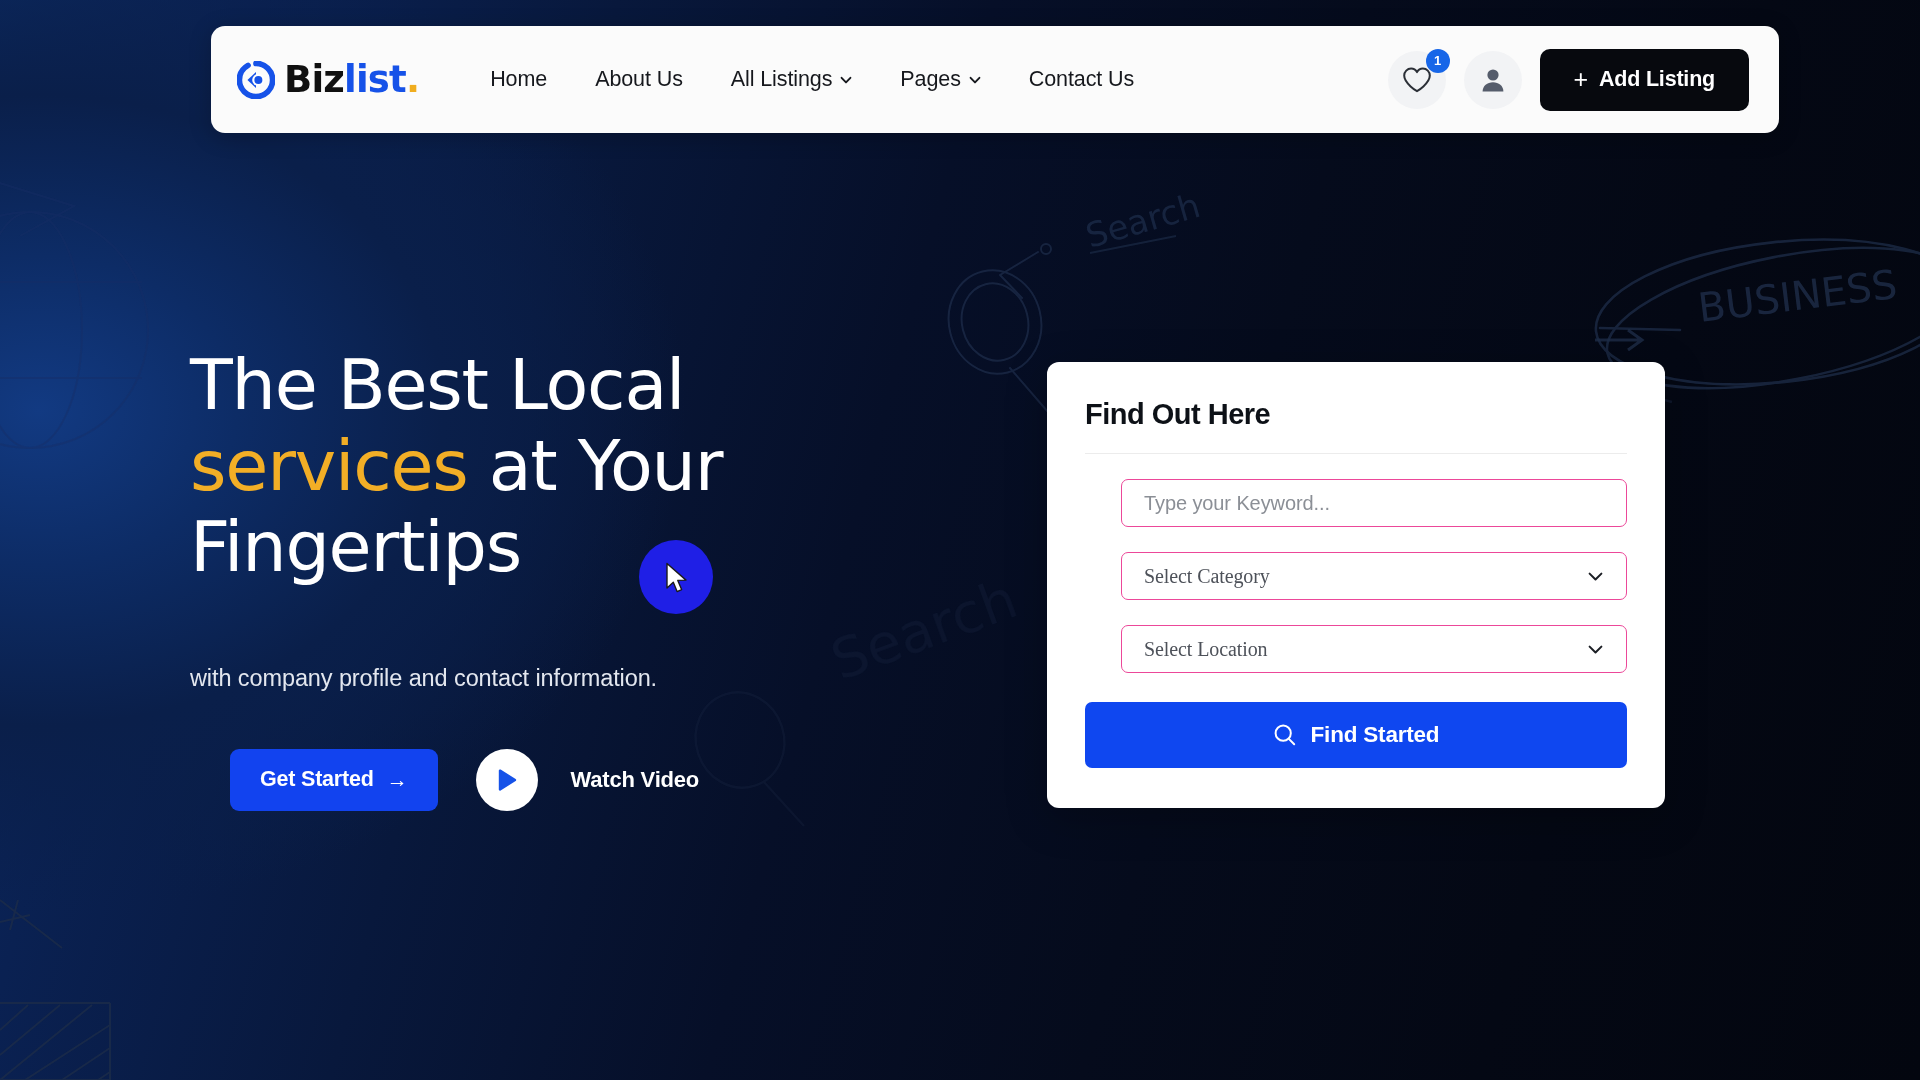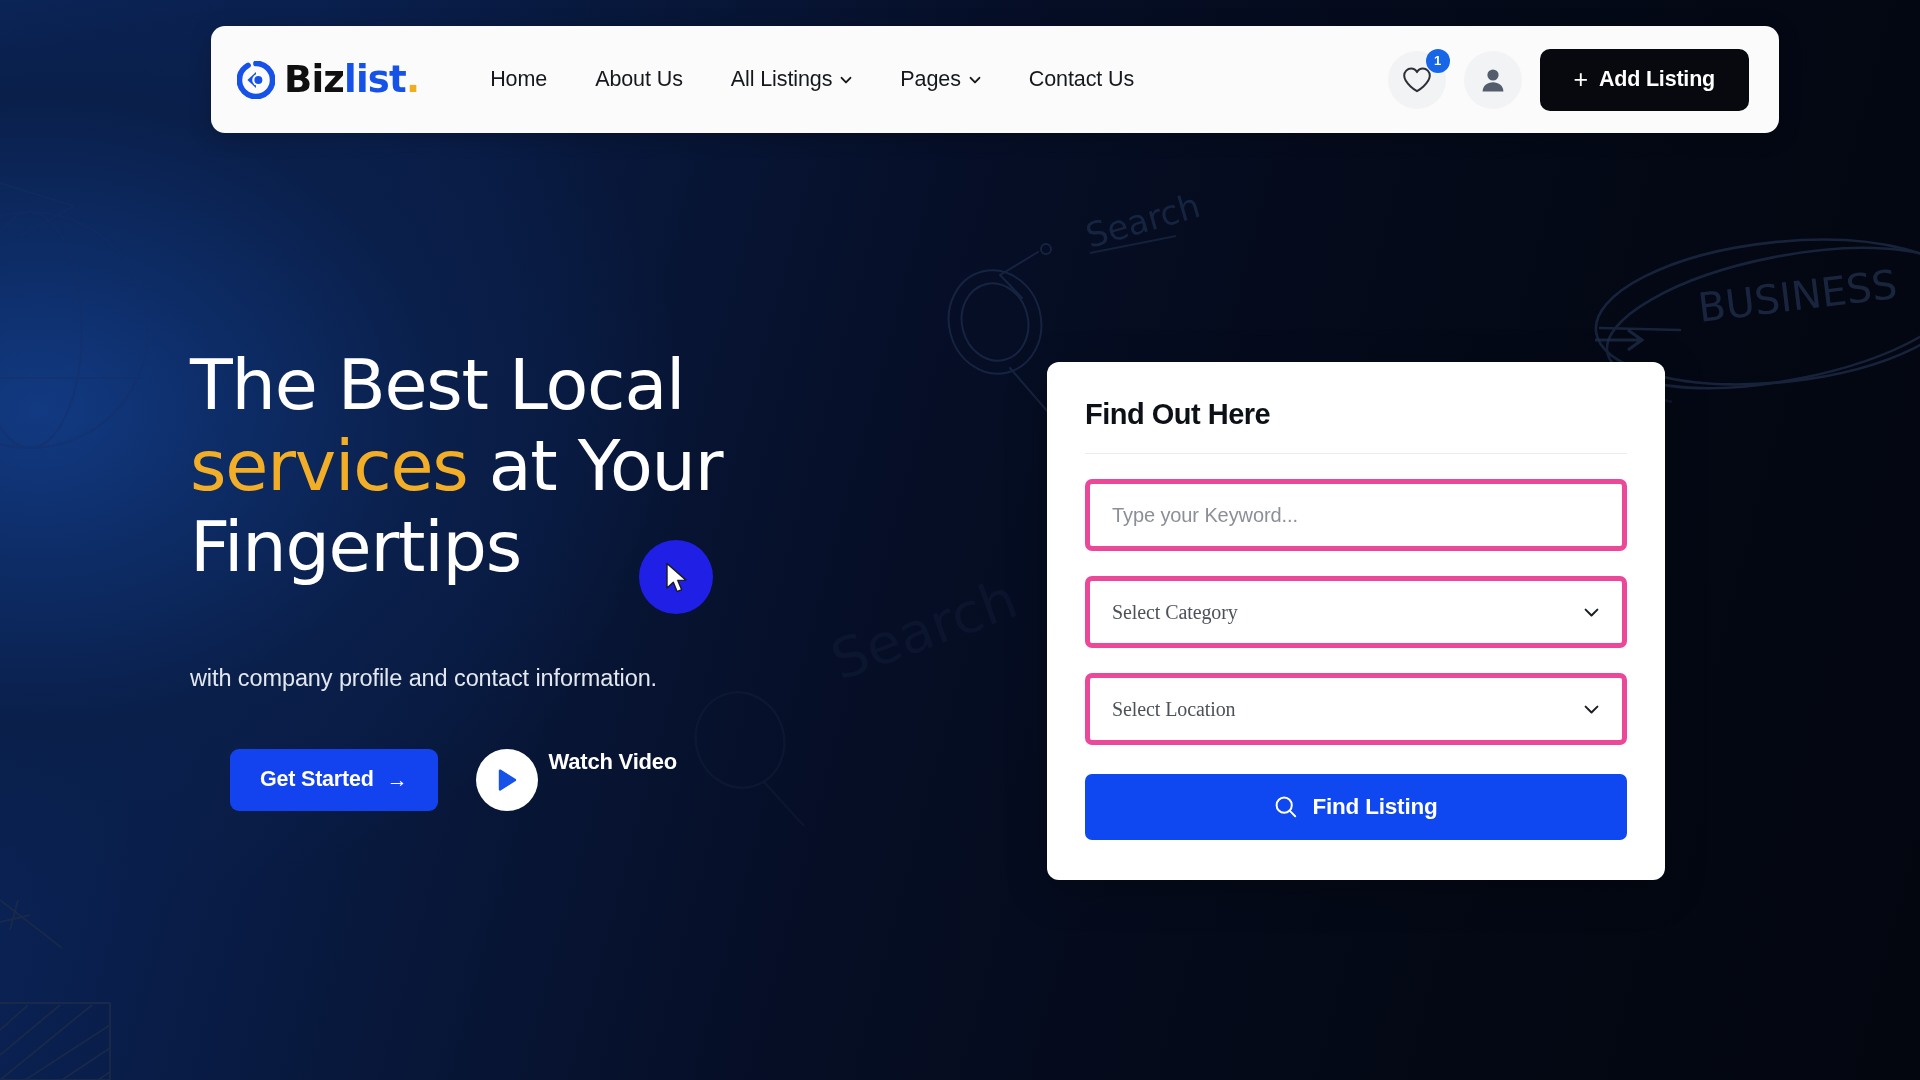--- a/index.html
+++ b/index.html
@@ -187,22 +187,22 @@
     font-weight: 700;
     letter-spacing: -0.2px;
     cursor: pointer;
     border: none;
     font-family: "Liberation Sans", sans-serif;
   }
   .arrow-glyph { font-size: 21px; line-height: 1; }
 
   .watch-video {
     display: inline-flex;
-    align-items: flex-start;
-    gap: 11px;
+    align-items: center;
+    gap: 33px;
     cursor: pointer;
   }
   .play-circle {
     width: 62px;
     height: 62px;
     border-radius: 50%;
     background: #ffffff;
     display: flex;
     align-items: center;
     justify-content: center;
@@ -229,31 +229,32 @@
   .card-title {
     font-size: 29px;
     font-weight: 600;
     color: #0d1117;
     letter-spacing: -0.5px;
     padding-bottom: 22px;
     border-bottom: 1px solid #ececec;
   }
   .field {
     margin-top: 25px;
-    height: 72px;
-    border: 5px solid #ec4899;
+    height: 48px;
+    border: 1px solid #ec4899;
     border-radius: 7px;
     display: flex;
     align-items: center;
     padding: 0 22px;
     font-size: 20px;
     color: #8b8f96;
     background: #ffffff;
     cursor: text;
     letter-spacing: -0.1px;
+    margin-left: 36px;
   }
   .select-field {
     justify-content: space-between;
     color: #4d5159;
     cursor: pointer;
     font-family: Liberation Serif, serif;
   }
   .select-field .chev { flex: none; }
 
   input.keyword {
@@ -478,21 +479,21 @@
       <svg class="chev" width="17" height="17" viewBox="0 0 17 17" fill="none">
         <path d="M2.6 5.6 L8.5 11.5 L14.4 5.6" stroke="#1b1e24" stroke-width="2" stroke-linecap="round" stroke-linejoin="round"></path>
       </svg>
     </div>
 
     <button class="find-btn">
       <svg width="24" height="24" viewBox="0 0 24 24" fill="none">
         <circle cx="10.2" cy="10.2" r="7.6" stroke="#ffffff" stroke-width="2"></circle>
         <path d="M16.1 16.1 L21.2 21.2" stroke="#ffffff" stroke-width="2" stroke-linecap="round"></path>
       </svg>
-      <span>Find Listing</span>
+      <span>Find Started</span>
     </button>
   </section>
 
   <div class="cursor-blob"></div>
   <svg class="cursor-arrow" width="26" height="34" viewBox="0 0 26 34" fill="none">
     <path d="M2 1.5 L2 26 L8.3 20.2 L12.1 29.6 L16.6 27.6 L12.8 18.4 L21 18.1 Z" fill="#ffffff" stroke="#1a1a1a" stroke-width="1.4" stroke-linejoin="round"></path>
   </svg>
 
 </div>
 

